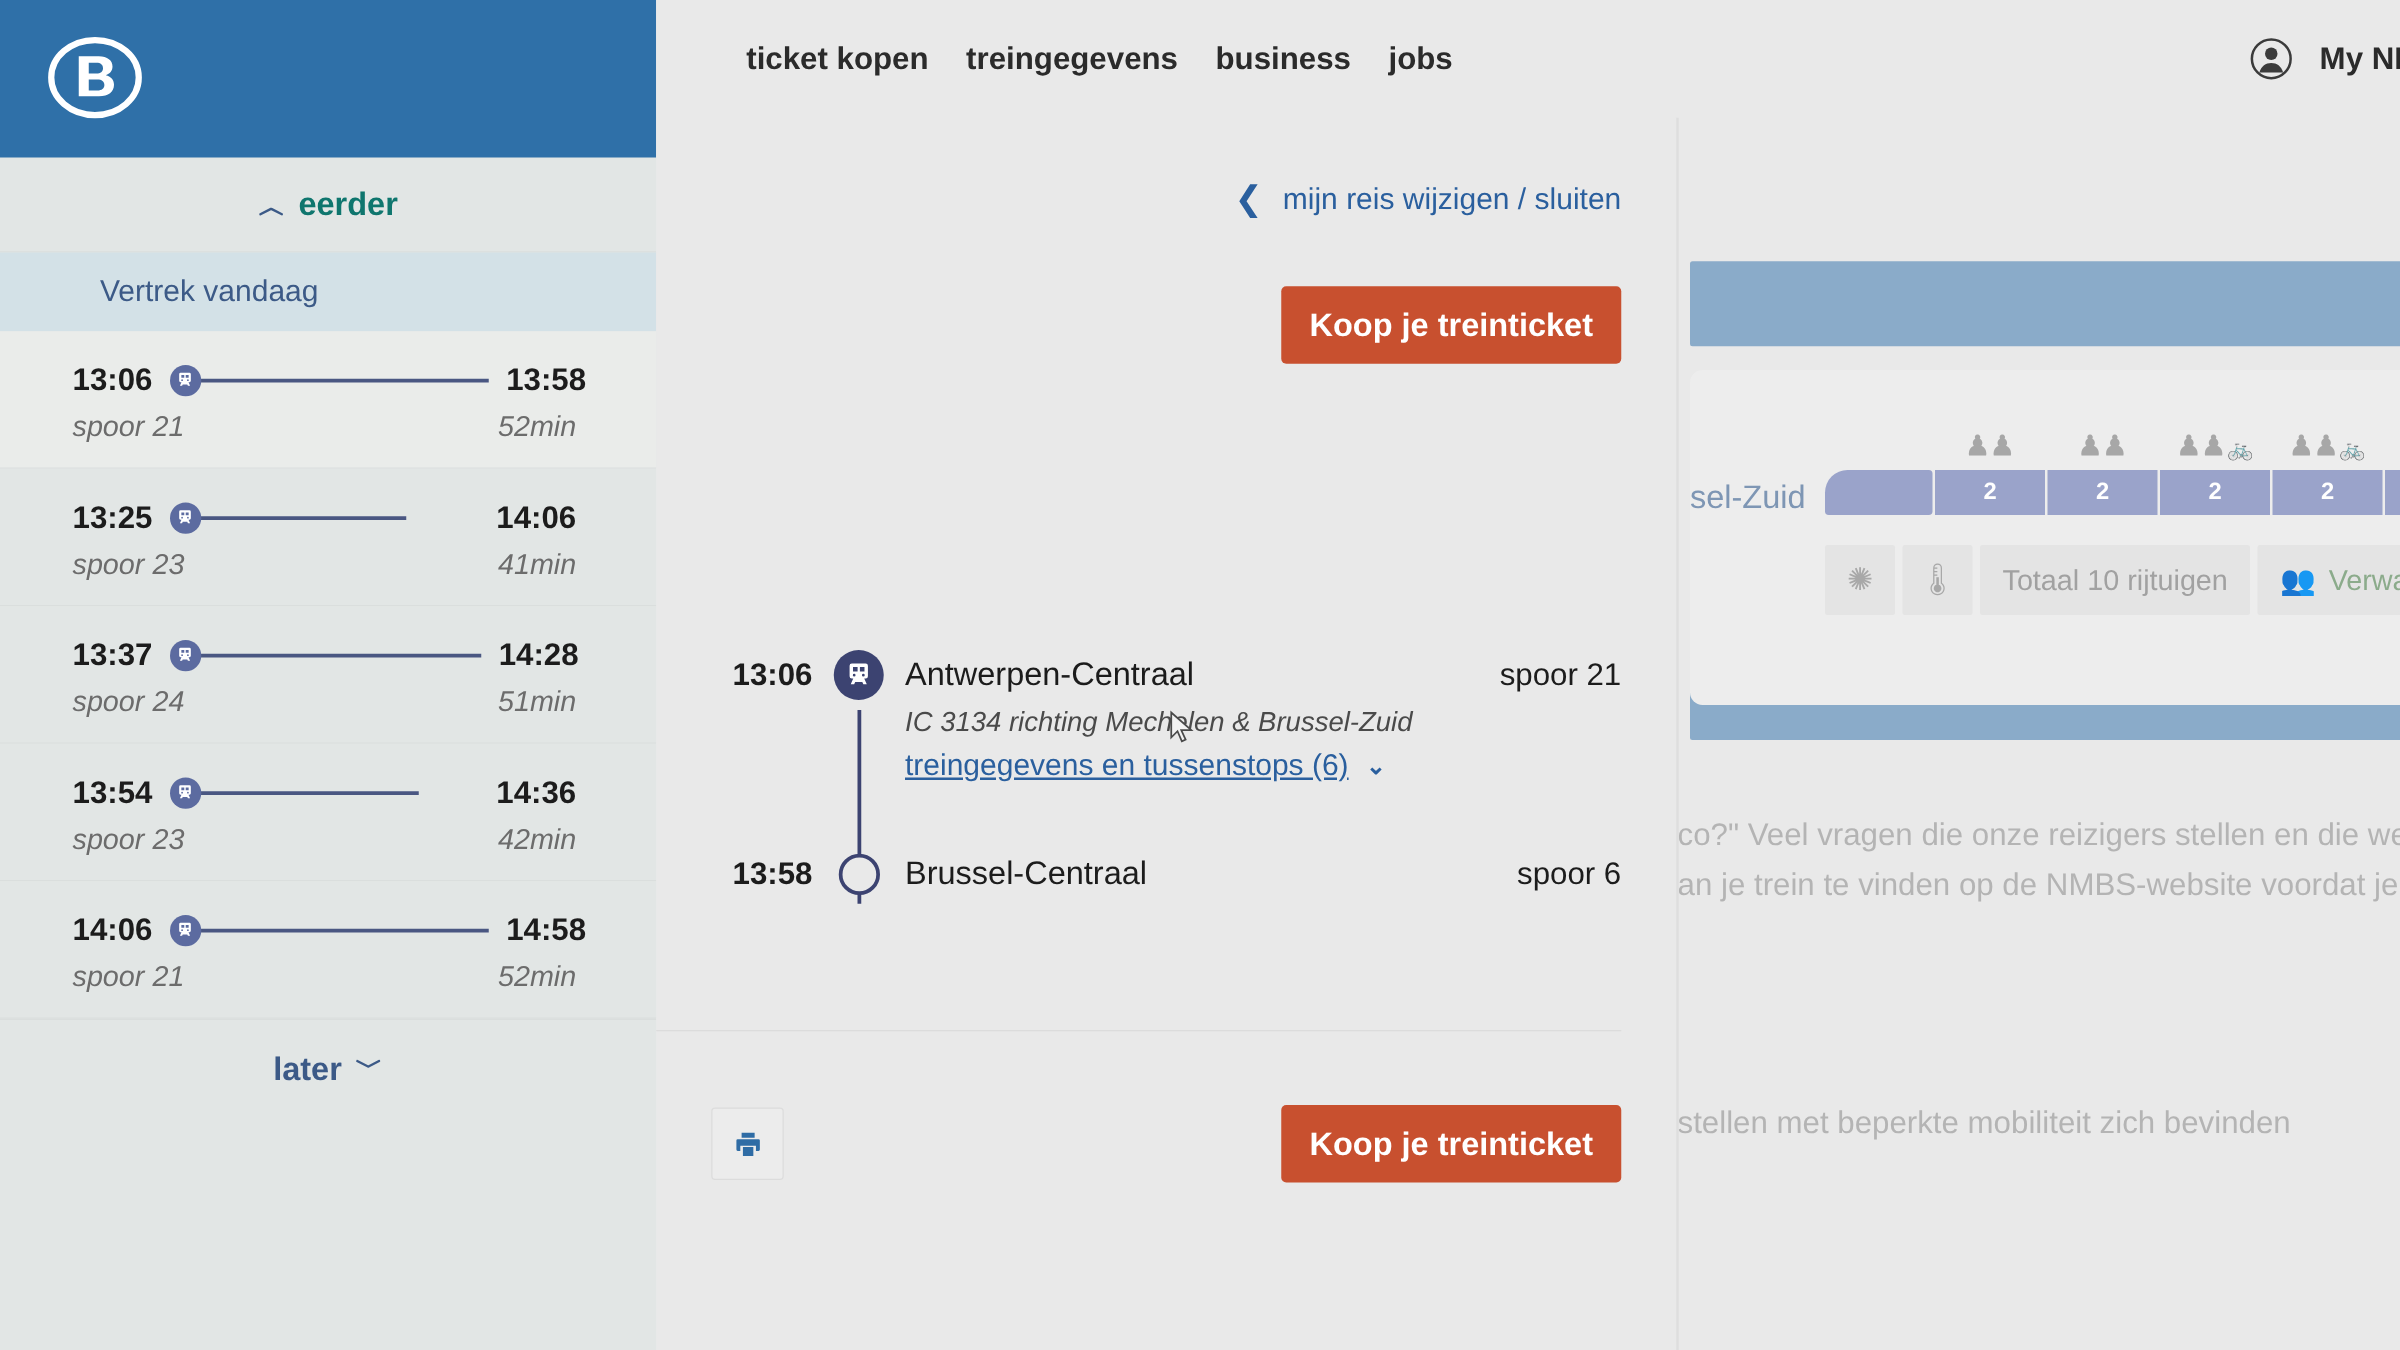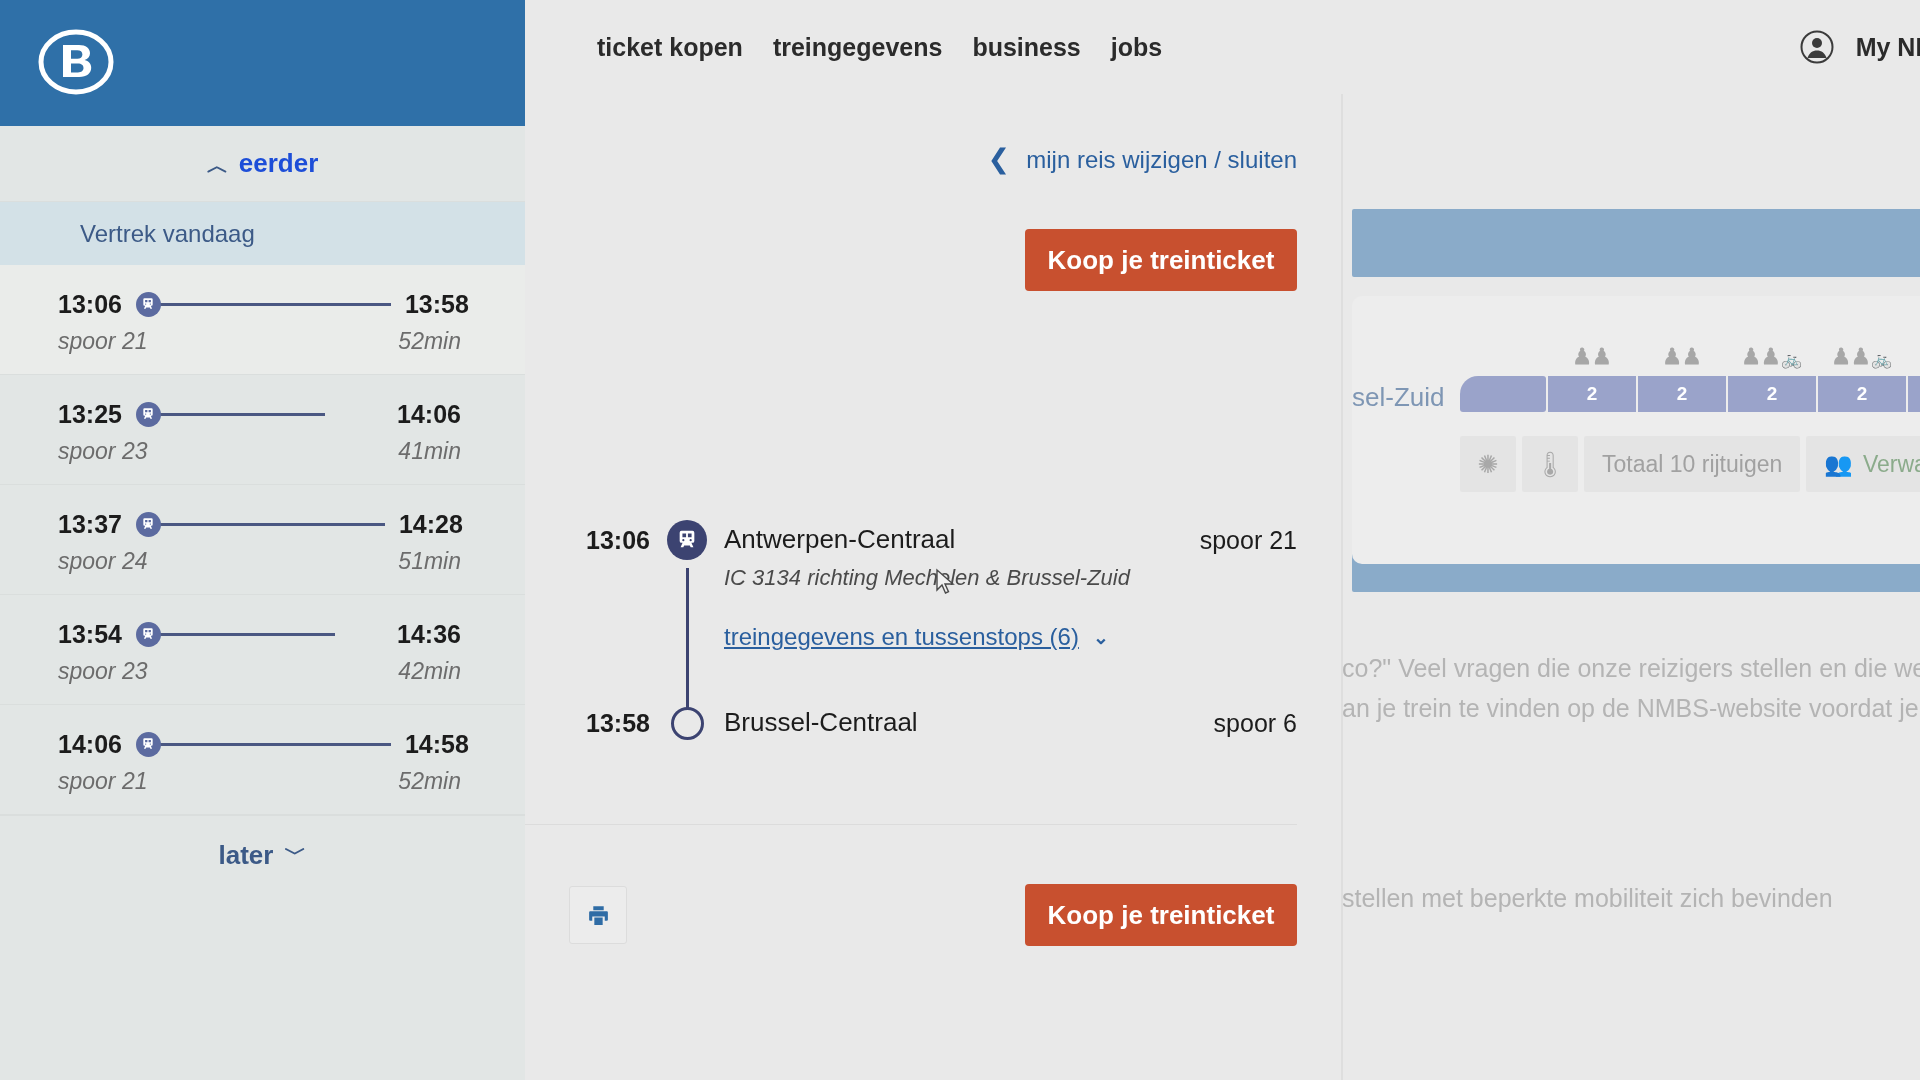--- a/index.html
+++ b/index.html
@@ -52,21 +52,21 @@
     border-bottom: 1px solid #dadedd;
   }
   .earlier-bar .chev {
     color: #3c5a87;
     font-size: 22px;
     font-weight: bold;
     line-height: 1;
     transform: translateY(2px);
   }
   .earlier-bar .lbl {
-    color: #1d4ed8;
+    color: #0f766e;
     font-size: 26px;
     font-weight: bold;
   }
 
   .depart-header {
     height: 63px;
     background: #d3e1e7;
     display: flex;
     align-items: center;
     padding-left: 80px;
@@ -426,21 +426,21 @@
     padding-top: 2px;
     white-space: nowrap;
   }
   .j-trainline {
     font-size: 22px;
     font-style: italic;
     color: #4a4a4a;
     margin-top: 10px;
   }
   .j-expand {
-    margin-top: 32px;
+    margin-top: 8px;
     display: flex;
     align-items: center;
     gap: 14px;
   }
   .j-expand a {
     font-size: 24px;
     color: #2a5f9e;
     text-decoration: underline;
     cursor: pointer;
   }

